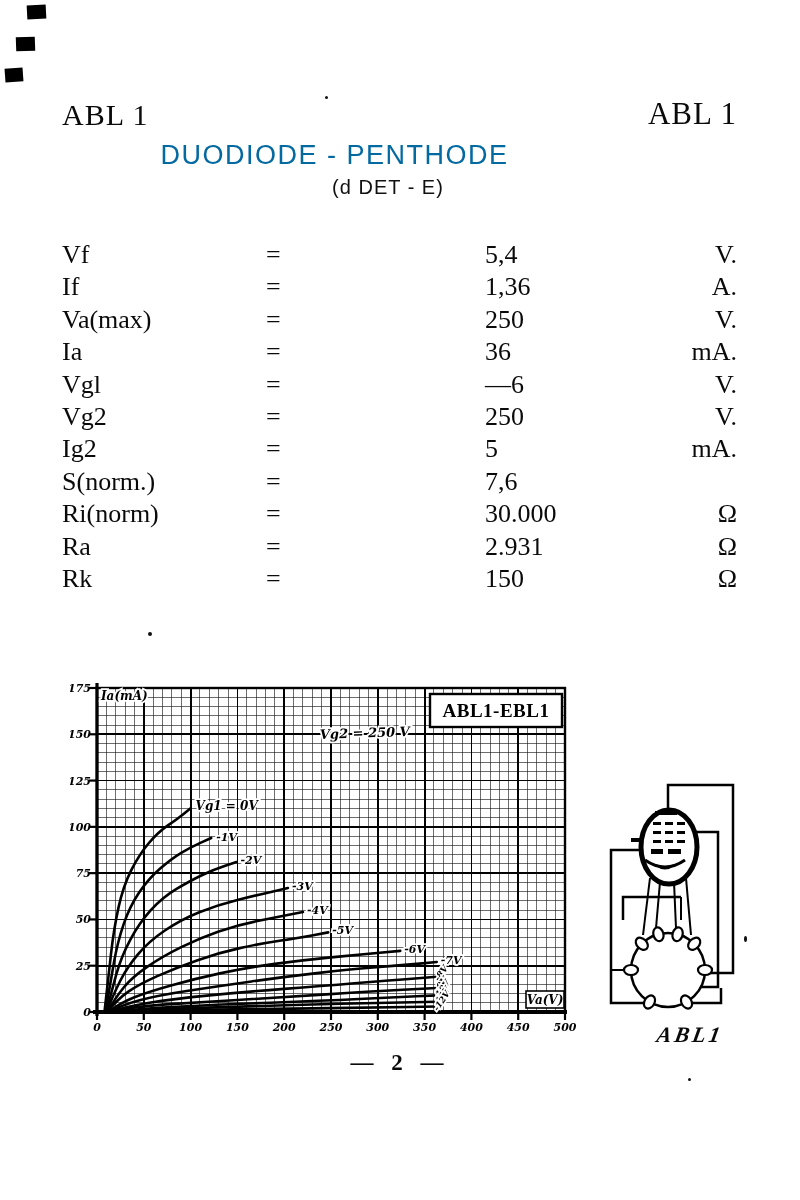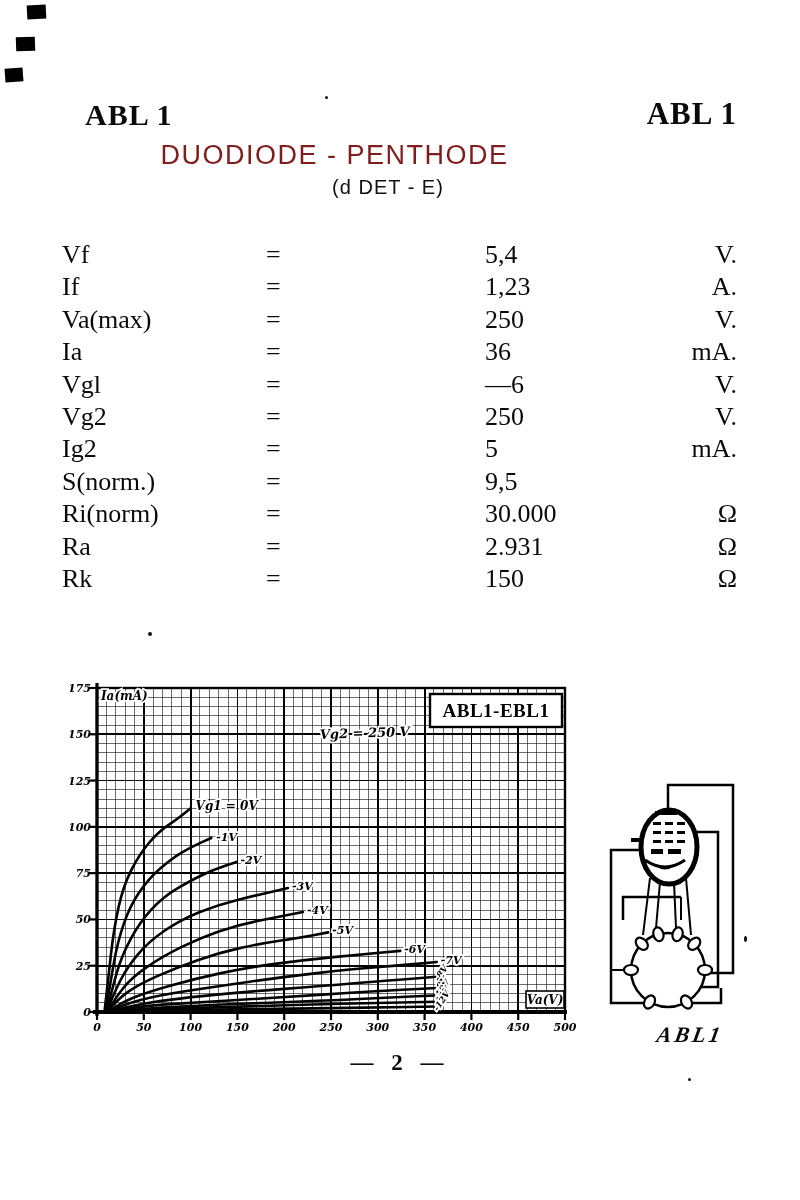--- a/index.html
+++ b/index.html
@@ -1,24 +1,24 @@
 <!DOCTYPE html>
 <html><head>
 <meta charset="utf-8">
 <style>
   html,body{margin:0;padding:0;background:#fff;}
   #page{position:relative;width:800px;height:1200px;background:#fff;overflow:hidden;
         font-family:"Liberation Serif",serif;color:#0a0a0a;}
   .artifact{position:absolute;background:#000;}
   .speck{position:absolute;background:#111;border-radius:50%;}
-  .hdr{position:absolute;font-weight:bold;font-size:30px;letter-spacing:1px;margin-left:23px;}
+  .hdr{position:absolute;font-weight:normal;font-size:30px;letter-spacing:1px;}
   #hdr-left{left:62px;top:98px;}
   #hdr-right{right:63px;top:96px;font-size:31px;}
   #title{position:absolute;left:0;top:140px;width:669px;text-align:center;
-         font-family:"Liberation Sans",sans-serif;font-size:27px;letter-spacing:1.5px;color:#7f1d1d;}
+         font-family:"Liberation Sans",sans-serif;font-size:27px;letter-spacing:1.5px;color:#0369a1;}
   #subtitle{position:absolute;left:0;top:176px;width:776px;text-align:center;
          font-family:"Liberation Sans",sans-serif;font-size:20px;letter-spacing:1px;color:#101010;}
   #ptable{position:absolute;left:0;top:240px;width:800px;}
   .prow{position:relative;height:32.4px;}
   .prow span{position:absolute;font-size:26px;line-height:30px;white-space:nowrap;}
   .pname{left:62px;}
   .psmall{font-size:21px;}
   .peq{left:266px;}
   .pval{left:485px;}
   .punit{left:600px;width:137px;text-align:right;}
@@ -60,21 +60,21 @@
   <div id="ptable">
       <div class="prow">
         <span class="pname">Vf</span>
         <span class="peq">=</span>
         <span class="pval">5,4</span>
         <span class="punit">V.</span>
       </div>
       <div class="prow">
         <span class="pname">If</span>
         <span class="peq">=</span>
-        <span class="pval">1,23</span>
+        <span class="pval">1,36</span>
         <span class="punit">A.</span>
       </div>
       <div class="prow">
         <span class="pname">Va<span class="psmall">(max)</span></span>
         <span class="peq">=</span>
         <span class="pval">250</span>
         <span class="punit">V.</span>
       </div>
       <div class="prow">
         <span class="pname">Ia</span>
@@ -96,21 +96,21 @@
       </div>
       <div class="prow">
         <span class="pname">Ig2</span>
         <span class="peq">=</span>
         <span class="pval">5</span>
         <span class="punit">mA.</span>
       </div>
       <div class="prow">
         <span class="pname">S<span class="psmall">(norm.)</span></span>
         <span class="peq">=</span>
-        <span class="pval">9,5</span>
+        <span class="pval">7,6</span>
       </div>
       <div class="prow">
         <span class="pname">Ri<span class="psmall">(norm)</span></span>
         <span class="peq">=</span>
         <span class="pval">30.000</span>
         <span class="punit">Ω</span>
       </div>
       <div class="prow">
         <span class="pname">Ra</span>
         <span class="peq">=</span>

